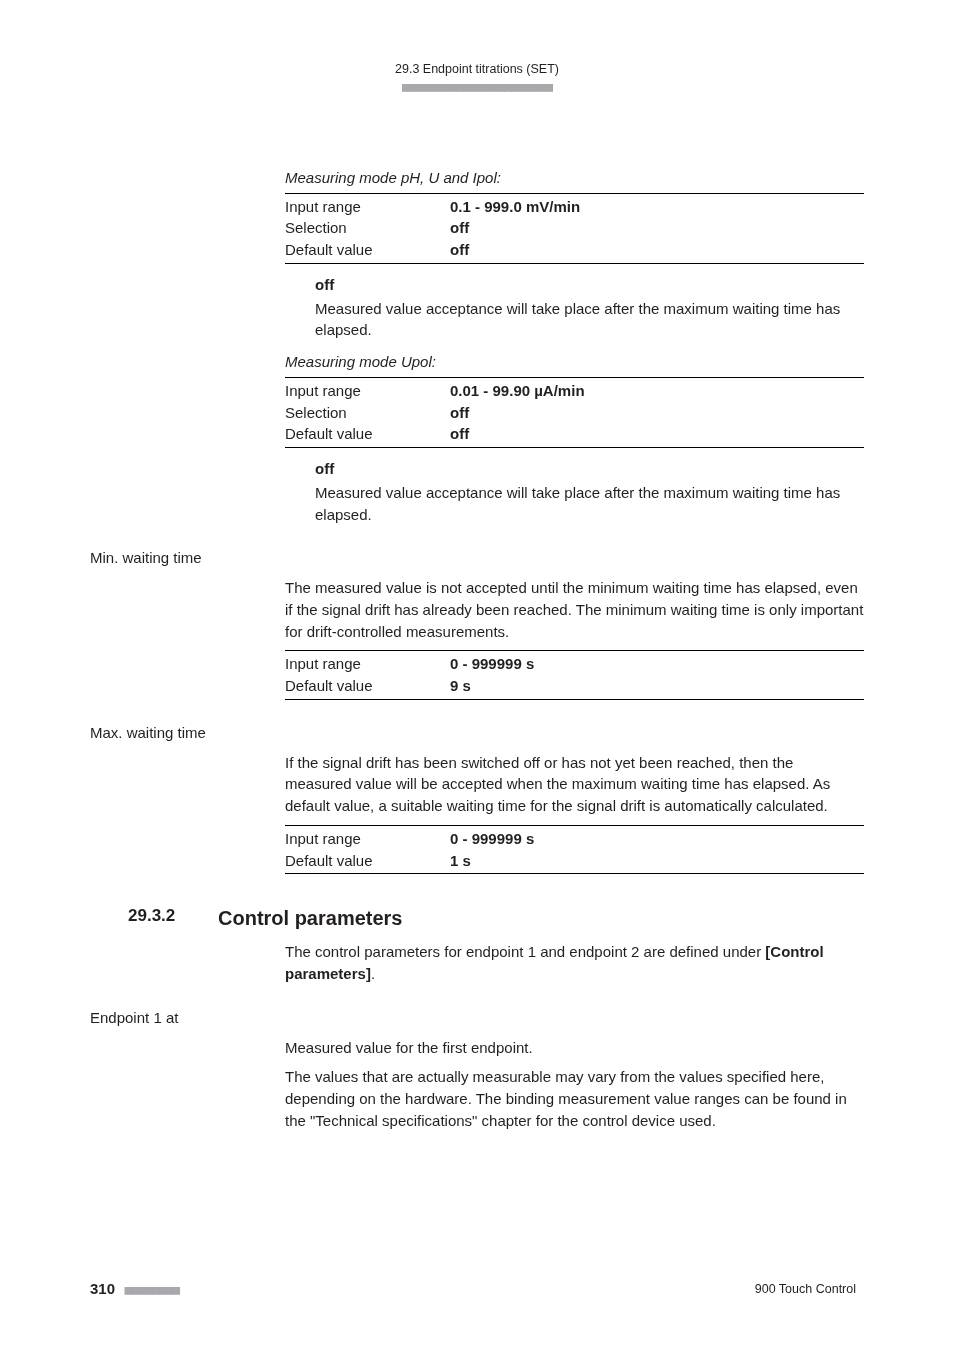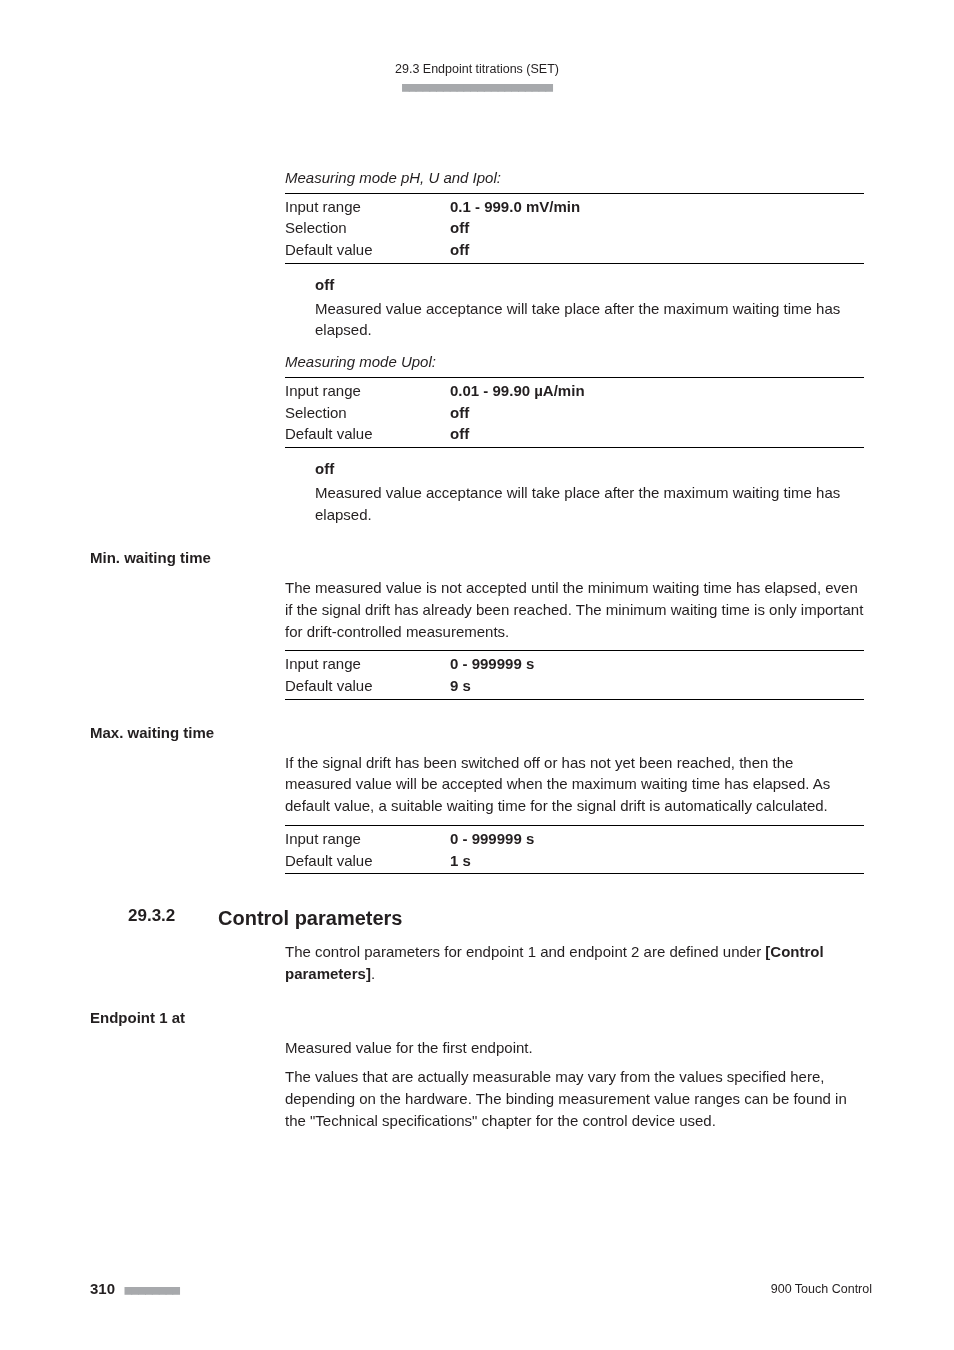--- a/index.html
+++ b/index.html
@@ -19,21 +19,21 @@
     justify-content: space-between;
     align-items: center;
     font-size: 12.5px;
     margin-bottom: 70px;
     flex-direction: column;
   }
   .section-ref { color: #231f20; }
   .dashes { letter-spacing: -1px; color: #a7a9ac; font-family: monospace; font-size: 13px; }
   .content { margin-left: 195px; }
   .param-heading {
-    font-weight: bold;
+    font-weight: normal;
     margin-top: 22px;
     margin-bottom: 8px;
     margin-left: 0;
   }
   .italic { font-style: italic; margin-bottom: 4px; }
   .spec-row { display: flex; }
   .spec-label { width: 165px; flex-shrink: 0; }
   .spec-val { font-weight: bold; }
   .rule { border: none; border-top: 1px solid #000; margin: 2px 0; }
   .term-block { margin-left: 30px; margin-top: 10px; margin-bottom: 10px; }
@@ -45,21 +45,21 @@
     margin-left: 0;
   }
   .sec-num { font-weight: bold; font-size: 17px; width: 90px; margin-left: 38px; }
   .sec-title { font-weight: bold; font-size: 20px; }
   .para { margin-top: 8px; margin-bottom: 8px; }
   .bold-inline { font-weight: bold; }
   .footer {
     position: absolute;
     bottom: 50px;
     left: 90px;
-    right: 82px;
+    right: 98px;
     display: flex;
     justify-content: space-between;
     align-items: center;
     font-size: 12.5px;
   }
   .page-num { font-weight: bold; font-size: 15px; margin-right: 6px; }
   .page-dashes { letter-spacing: -1px; color: #a7a9ac; font-family: monospace; font-size: 13px; }
 </style>
 </head>
 <body>

